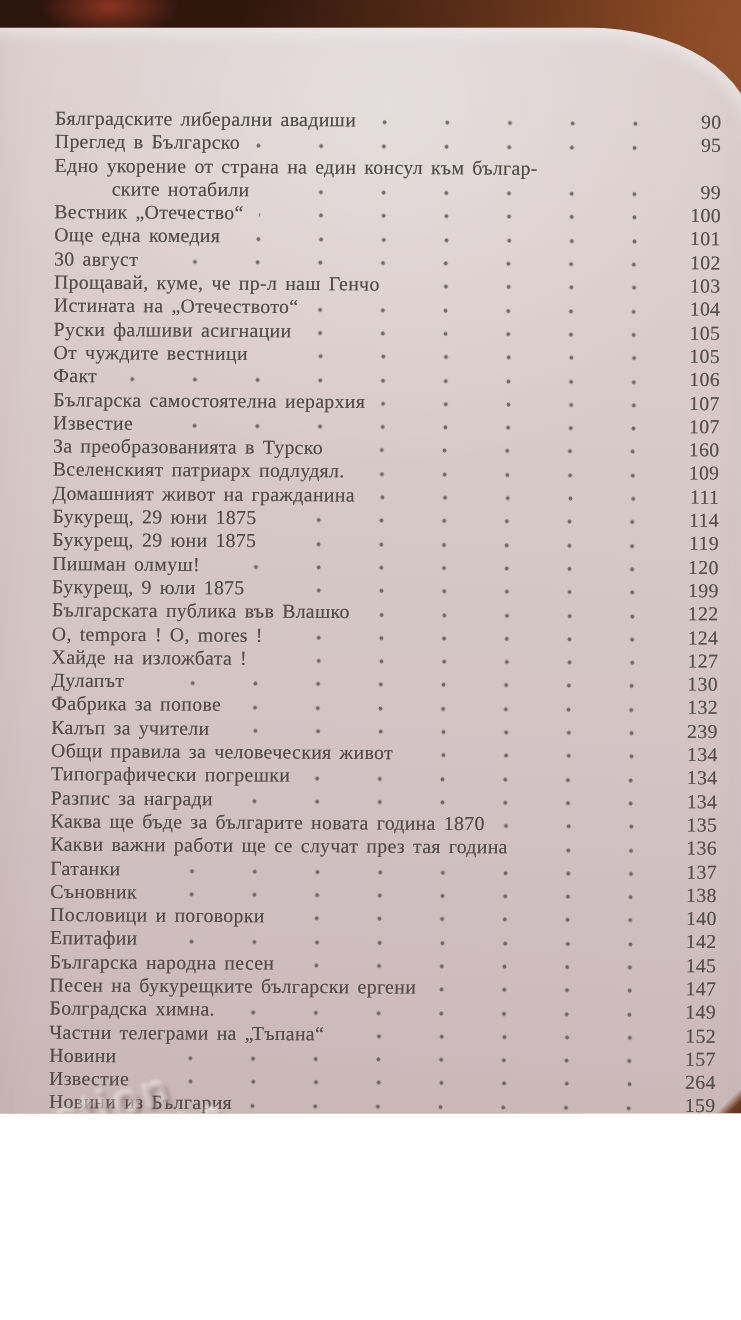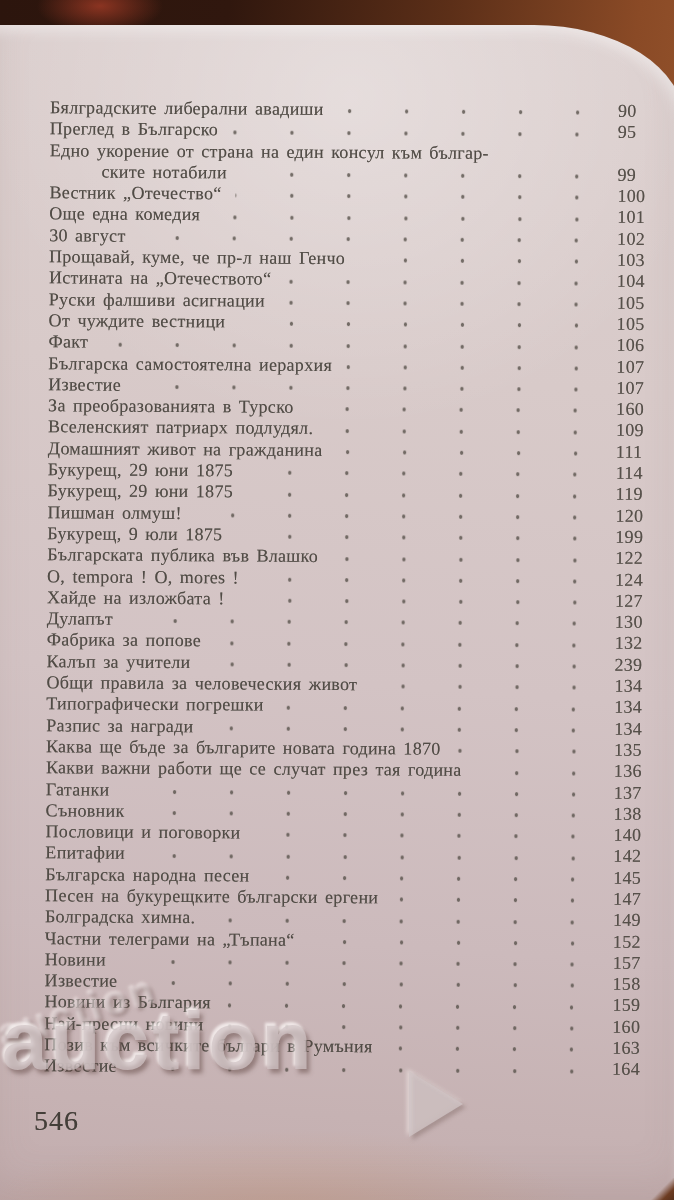--- a/index.html
+++ b/index.html
@@ -1,21 +1,21 @@
 <!DOCTYPE html>
 <html><head>
 <meta charset="utf-8">
 <style>
   html, body { margin: 0; padding: 0; }
   body {
     width: 674px; height: 1200px; overflow: hidden;
     font-family: "Liberation Serif", "DejaVu Serif", serif;
   }
   .photo {
-    position: relative; width: 674px; height: 1200px; overflow: hidden;
+    position: relative; width: 674px; height: 1012px; overflow: hidden;
     background:
       radial-gradient(90px 40px at 100px 6px, rgba(170,62,40,.75), rgba(170,62,40,0) 70%),
       linear-gradient(97deg, #140b08 0%, #2c150d 0%, #30170e 28%, #5c2f18 55%, #8a4a26 78%, #9e5d33 100%);
     text-decoration: underline;
   }
   
   .page {
     position: absolute; left: -10px; top: 25px; width: 694px; height: 1190px;
     border-top-right-radius: 150px 95px;
     background:
@@ -39,21 +39,21 @@
   }
   .toc-row { display: flex; align-items: baseline; height: 21.3px; white-space: nowrap; }
   .toc-row.cont { padding-left: 52px; }
   .toc-title { flex: 0 0 auto; }
   .toc-leader {
     flex: 1 1 auto; align-self: stretch; margin-left: 14px; margin-right: 10px;
     background-image: radial-gradient(circle, rgba(88,82,75,.8) 1.5px, rgba(88,82,75,0) 2.1px);
     background-size: 57px 6px; background-repeat: repeat-x;
     background-position: right 2px bottom 6px;
   }
-  .toc-page { flex: 0 0 38px; color: #56504a; }
+  .toc-page { flex: 0 0 38px; text-align: right; color: #56504a; }
   
   .folio {
     position: absolute; left: 34px; top: 1105px;
     font-size: 28px; color: #443f39; letter-spacing: 1px;
     text-shadow: 0 0 .6px rgba(68,63,57,.6);
   }
   
   .wm { font-family: "Liberation Sans", "DejaVu Sans", sans-serif; font-weight: 700; position: absolute; line-height: 1; }
   .wm-ghost {
     left: -4px; top: 992px; font-size: 40px; letter-spacing: 3px;
@@ -328,21 +328,21 @@
 
   <div class="toc-row">
     <span class="toc-title">Новини</span>
     <span class="toc-leader"></span>
     <span class="toc-page">157</span>
   </div>
 
   <div class="toc-row">
     <span class="toc-title">Известие</span>
     <span class="toc-leader"></span>
-    <span class="toc-page">158</span>
+    <span class="toc-page">264</span>
   </div>
 
   <div class="toc-row">
     <span class="toc-title">Новини из България</span>
     <span class="toc-leader"></span>
     <span class="toc-page">159</span>
   </div>
 
   <div class="toc-row">
     <span class="toc-title">Най-пресни новини</span>

